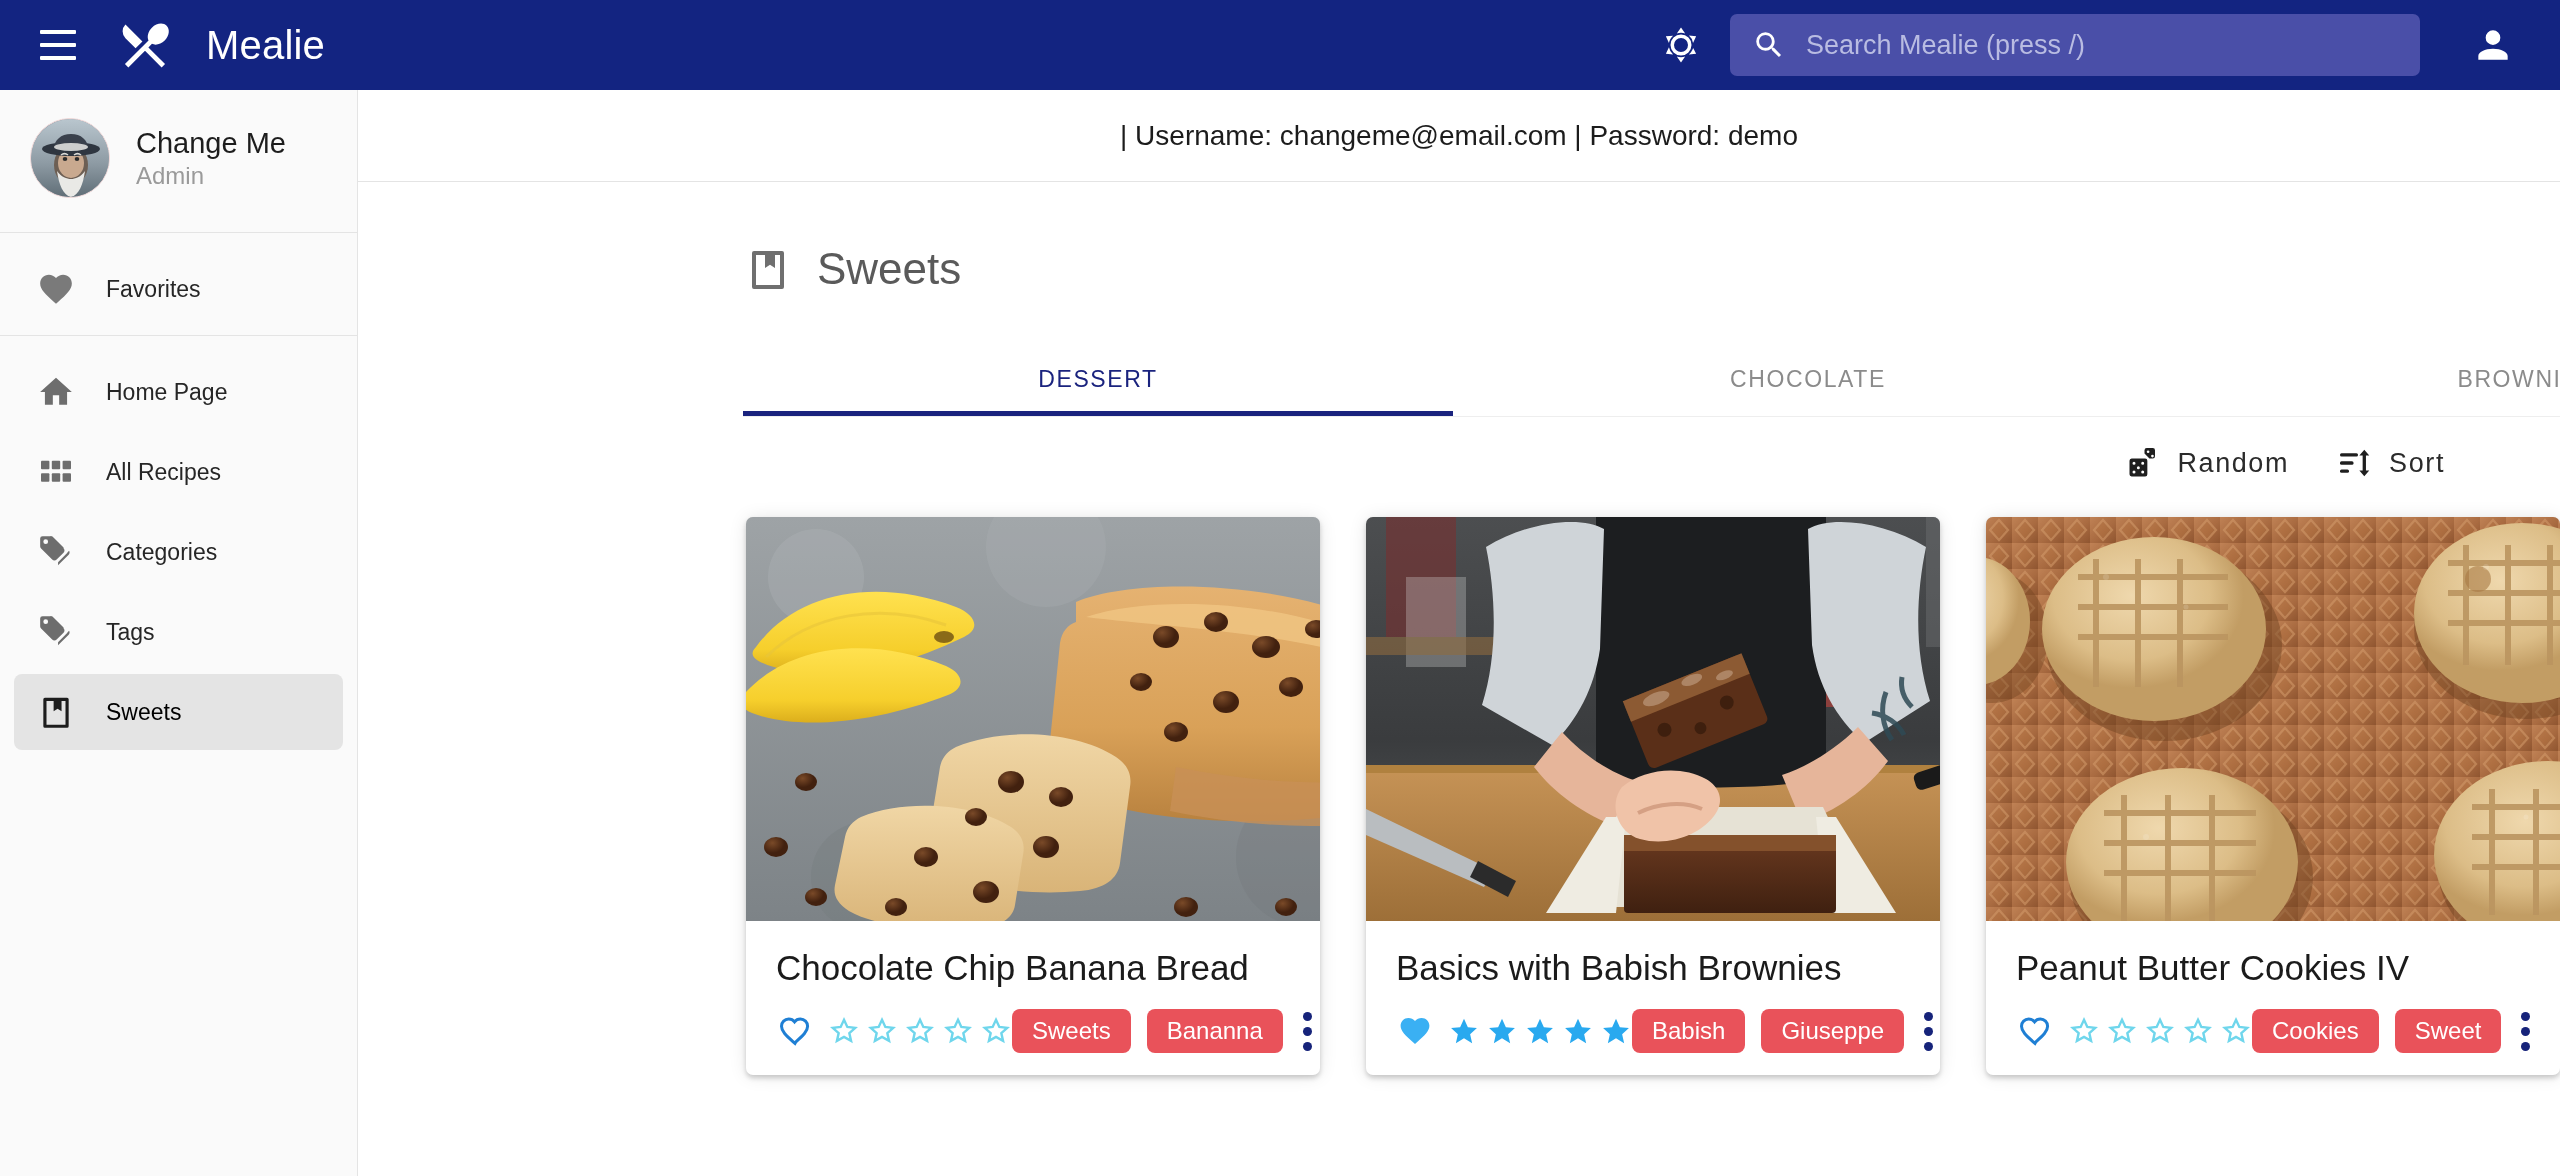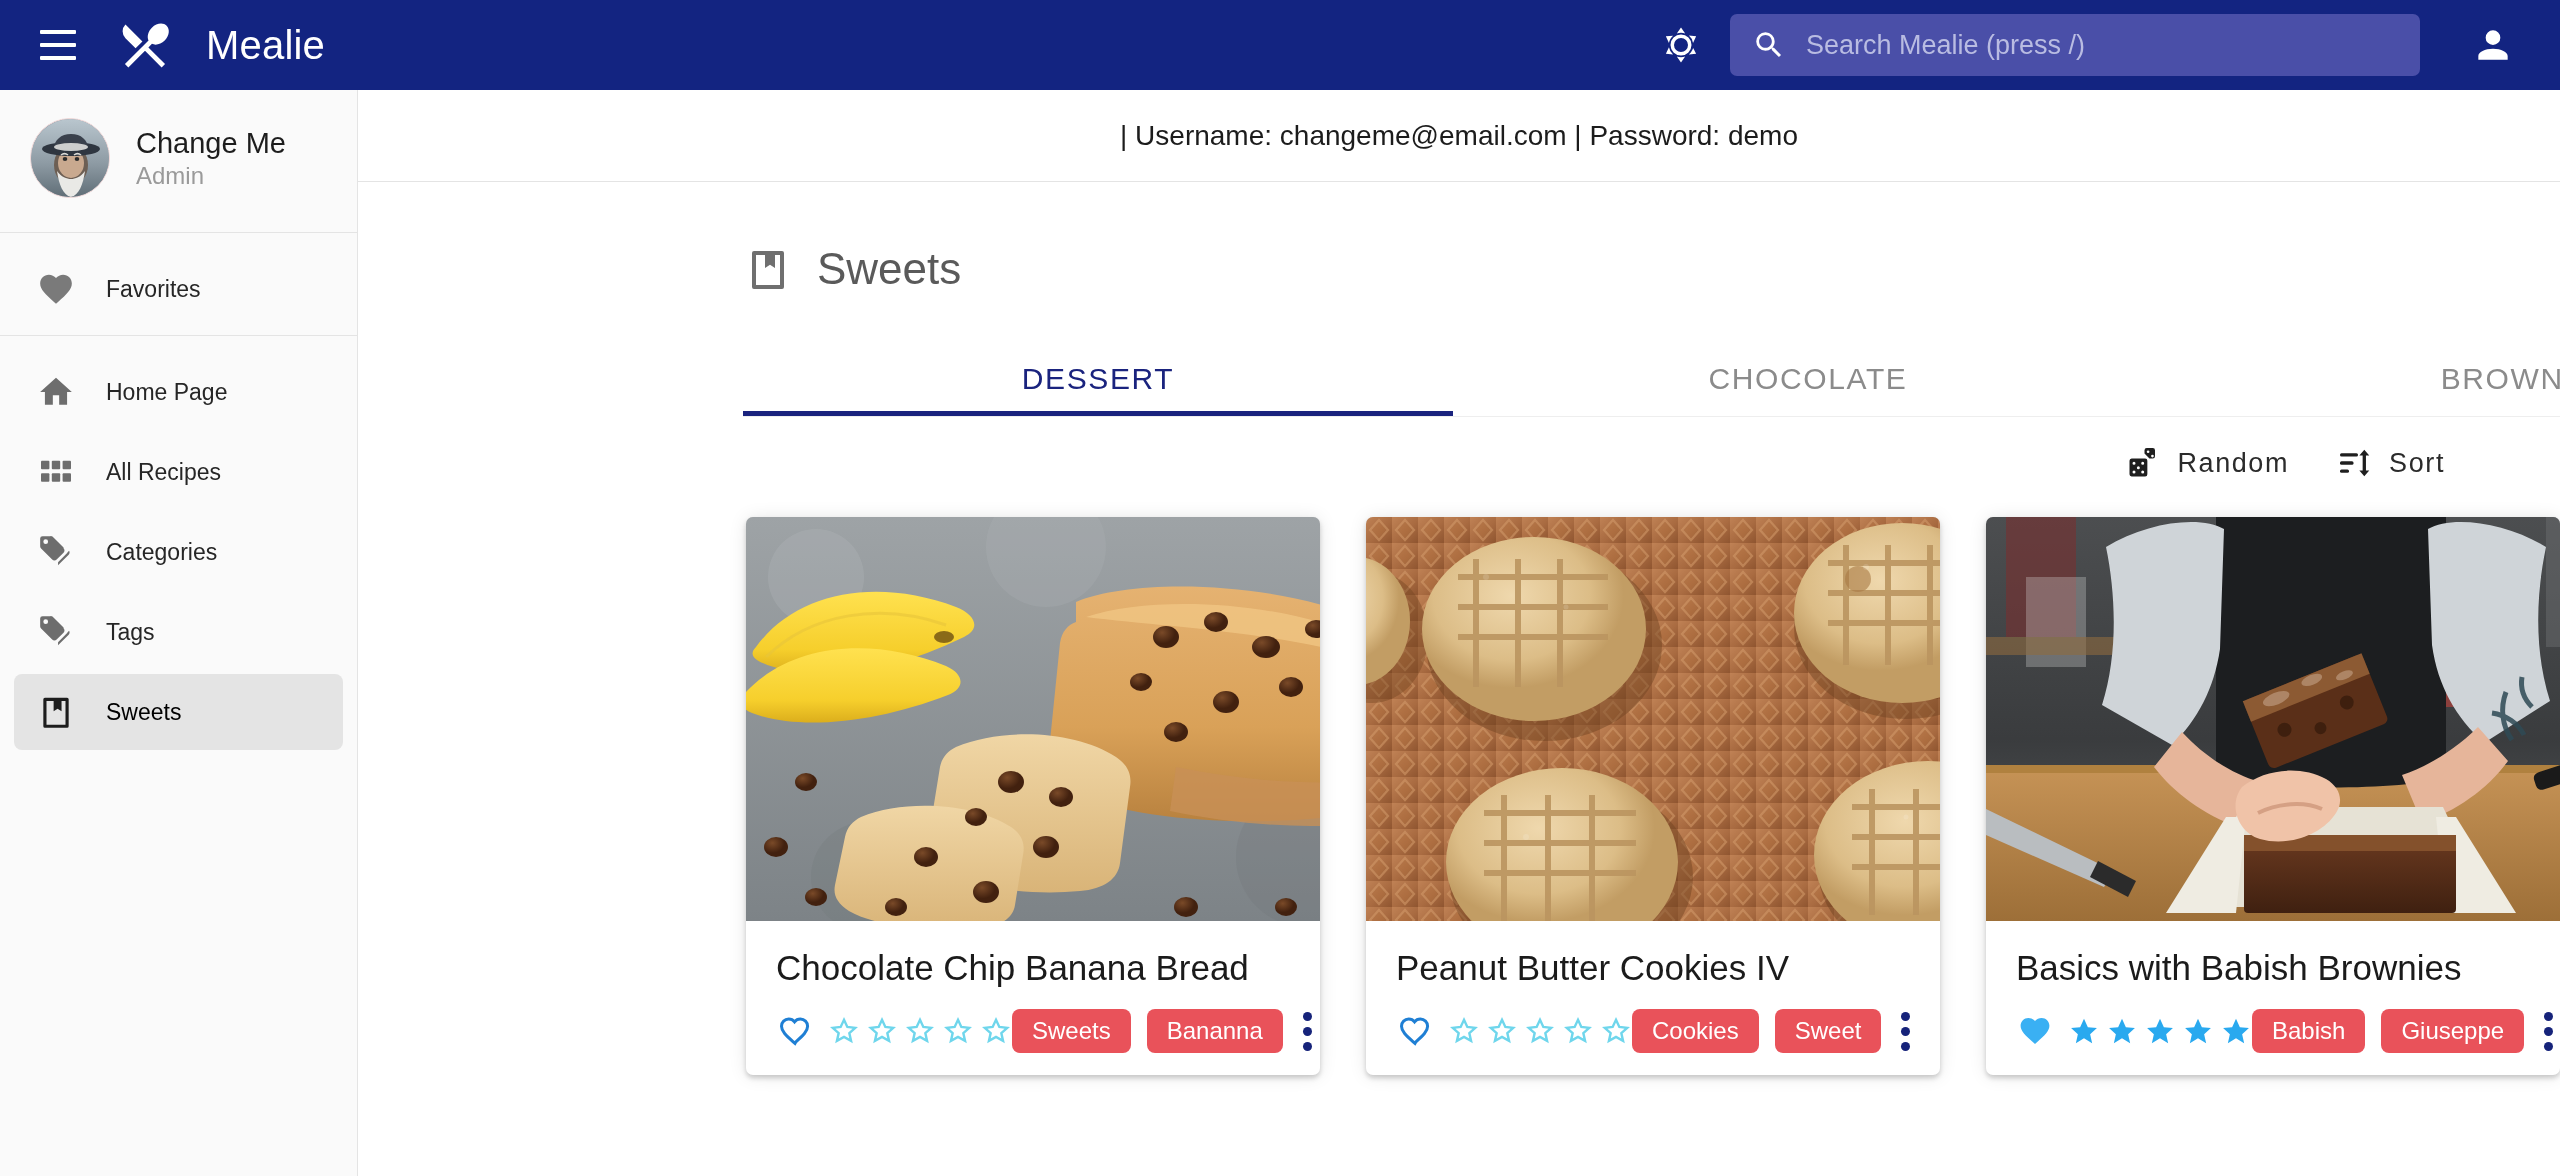--- a/index.html
+++ b/index.html
@@ -100,21 +100,21 @@
 
   .page-head { display: flex; align-items: center; gap: 24px; padding: 62px 0 0 385px; }
   .page-head .book-ico { width: 50px; height: 50px; display: flex; align-items: center; justify-content: center; }
   .page-title { font-size: 44px; color: #5a5a5a; font-weight: 400; }
 
   
   .tabs { display: flex; margin: 48px 0 0 385px; width: 2130px; position: relative; }
   .tab {
     flex: 0 0 710px; height: 74px;
     display: flex; align-items: center; justify-content: center;
-    font-size: 30px; letter-spacing: 1.6px; color: #8b8b8b; cursor: pointer;
+    font-size: 23px; letter-spacing: 1.6px; color: #8b8b8b; cursor: pointer;
     text-transform: uppercase;
   }
   .tab.active { color: #1a237e; }
   .tab-underline { position: absolute; left: 0; bottom: 0; width: 710px; height: 5px; background: #1a237e; }
   .tabs-rule { height: 1px; background: #eeeeee; width: 2130px; margin-left: 385px; }
 
   
   .toolbar { display: flex; justify-content: flex-end; align-items: center; gap: 46px; padding: 26px 115px 0 0; }
   .tool-btn { display: flex; align-items: center; gap: 14px; cursor: pointer; }
   .tool-btn .t-ico { width: 40px; height: 40px; display: flex; align-items: center; justify-content: center; }
@@ -467,129 +467,20 @@
                     <i></i>
                   </span>
               </div>
             </div>
           </div>
 
           <div class="card">
             <div class="card-img">
               <svg viewBox="0 0 686 404" preserveAspectRatio="xMidYMid slice">
                 <defs>
-                  <linearGradient id="pan" x1="0" y1="0" x2="1" y2="1">
-                    <stop offset="0%" stop-color="#c08255"></stop>
-                      <stop offset="55%" stop-color="#a96b41"></stop>
-                      <stop offset="100%" stop-color="#8f5530"></stop>
-                  </linearGradient>
-                  <radialGradient id="cook" cx="40%" cy="32%">
-                    <stop offset="0%" stop-color="#efd8ad"></stop>
-                      <stop offset="70%" stop-color="#dcbd87"></stop>
-                      <stop offset="100%" stop-color="#c29d64"></stop>
-                  </radialGradient>
-                  <pattern id="diam" width="26" height="26" patternUnits="userSpaceOnUse" patternTransform="rotate(0)">
-                    <rect width="26" height="26" fill="url(#pan)"></rect>
-                    <path d="M13 3l9 10-9 10-9-10z" fill="none" stroke="#d39a6a" stroke-width="2.2" opacity=".55"></path>
-                    <path d="M13 5l7 8-7 8-7-8z" fill="#b5713f" opacity=".35"></path>
-                  </pattern>
-                </defs>
-                <rect width="686" height="404" fill="url(#diam)"></rect>
-                <g>
-
-                  <ellipse cx="178" cy="128" rx="118" ry="96" fill="#6d401f" opacity=".45"></ellipse>
-                  <ellipse cx="540" cy="110" rx="112" ry="92" fill="#6d401f" opacity=".45"></ellipse>
-                  <ellipse cx="205" cy="360" rx="122" ry="96" fill="#6d401f" opacity=".45"></ellipse>
-                  <ellipse cx="570" cy="352" rx="118" ry="94" fill="#6d401f" opacity=".45"></ellipse>
-                  <ellipse cx="6" cy="120" rx="56" ry="66" fill="#6d401f" opacity=".4"></ellipse>
-                </g>
-                <g>
-
-                  <ellipse cx="168" cy="112" rx="112" ry="92" fill="url(#cook)"></ellipse>
-                  <g stroke="#bb9560" stroke-width="6" fill="none" opacity=".9">
-                    <path d="M92 60h150M92 90h150M92 120h150"></path>
-                    <path d="M110 42v128M152 42v128M194 42v128"></path>
-                  </g>
-
-                  <ellipse cx="536" cy="96" rx="108" ry="90" fill="url(#cook)"></ellipse>
-                  <g stroke="#bb9560" stroke-width="6" fill="none" opacity=".9">
-                    <path d="M462 46h148M462 76h148M462 106h148"></path>
-                    <path d="M480 28v120M522 28v120M564 28v120"></path>
-                  </g>
-                  <circle cx="492" cy="62" r="13" fill="#a87a45" opacity=".6"></circle>
-
-                  <ellipse cx="196" cy="345" rx="116" ry="94" fill="url(#cook)"></ellipse>
-                  <g stroke="#bb9560" stroke-width="6" fill="none" opacity=".9">
-                    <path d="M118 296h152M118 326h152M118 356h152"></path>
-                    <path d="M138 278v126M182 278v126M226 278v126"></path>
-                  </g>
-
-                  <ellipse cx="562" cy="338" rx="114" ry="94" fill="url(#cook)"></ellipse>
-                  <g stroke="#bb9560" stroke-width="6" fill="none" opacity=".9">
-                    <path d="M486 290h150M486 320h150M486 350h150"></path>
-                    <path d="M506 272v126M550 272v126M594 272v126"></path>
-                  </g>
-
-                  <ellipse cx="-10" cy="104" rx="54" ry="64" fill="url(#cook)"></ellipse>
-                </g>
-                <g fill="#ffffff" opacity=".14">
-                  <circle cx="120" cy="60" r="3"></circle>
-                    <circle cx="200" cy="90" r="2.5"></circle>
-                    <circle cx="500" cy="50" r="3"></circle>
-                  <circle cx="580" cy="110" r="2.5"></circle>
-                    <circle cx="160" cy="320" r="3"></circle>
-                    <circle cx="540" cy="300" r="2.5"></circle>
-                </g>
-              </svg>
-            </div>
-            <div class="card-body">
-              <div class="card-title">Peanut Butter Cookies IV</div>
-              <div class="card-meta">
-                <div class="rating">
-                  <span class="heart-btn">
-                    <svg viewBox="0 0 24 24" width="36" height="36">
-                      <path fill="none" stroke="#1f7fd4" stroke-width="2" d="M12 20.3l-1.2-1.1C6 14.9 3 12.2 3 8.8 3 6.1 5.1 4 7.8 4c1.5 0 3 .7 3.9 1.9C12.6 4.7 14.1 4 15.6 4 18.3 4 20.4 6.1 20.4 8.8c0 3.4-3 6.1-7.8 10.4L12 20.3z"></path>
-                    </svg>
-                  </span>
-                  <span class="stars">
-                    <svg class="star" viewBox="0 0 24 24">
-                        <path fill="none" stroke="#6fd6ec" stroke-width="1.8" d="M12 3.6l2.5 5.4 5.9.6-4.4 4 1.3 5.8L12 16.4l-5.3 3 1.3-5.8-4.4-4 5.9-.6z"></path>
-                      </svg>
-                    <svg class="star" viewBox="0 0 24 24">
-                        <path fill="none" stroke="#6fd6ec" stroke-width="1.8" d="M12 3.6l2.5 5.4 5.9.6-4.4 4 1.3 5.8L12 16.4l-5.3 3 1.3-5.8-4.4-4 5.9-.6z"></path>
-                      </svg>
-                    <svg class="star" viewBox="0 0 24 24">
-                        <path fill="none" stroke="#6fd6ec" stroke-width="1.8" d="M12 3.6l2.5 5.4 5.9.6-4.4 4 1.3 5.8L12 16.4l-5.3 3 1.3-5.8-4.4-4 5.9-.6z"></path>
-                      </svg>
-                    <svg class="star" viewBox="0 0 24 24">
-                        <path fill="none" stroke="#6fd6ec" stroke-width="1.8" d="M12 3.6l2.5 5.4 5.9.6-4.4 4 1.3 5.8L12 16.4l-5.3 3 1.3-5.8-4.4-4 5.9-.6z"></path>
-                      </svg>
-                    <svg class="star" viewBox="0 0 24 24">
-                        <path fill="none" stroke="#6fd6ec" stroke-width="1.8" d="M12 3.6l2.5 5.4 5.9.6-4.4 4 1.3 5.8L12 16.4l-5.3 3 1.3-5.8-4.4-4 5.9-.6z"></path>
-                      </svg>
-                  </span>
-                </div>
-                <div class="meta-spacer"></div>
-                <div class="chips">
-                  <span class="chip">Cookies</span>
-                  <span class="chip">Sweet</span>
-                </div>
-                <span class="dots-btn">
-                    <i></i>
-                    <i></i>
-                    <i></i>
-                  </span>
-              </div>
-            </div>
-          </div>
-
-          <div class="card">
-            <div class="card-img">
-              <svg viewBox="0 0 686 404" preserveAspectRatio="xMidYMid slice">
-                <defs>
                   <linearGradient id="kit" x1="0" y1="0" x2="0" y2="1">
                     <stop offset="0%" stop-color="#4c4e50"></stop>
                       <stop offset="55%" stop-color="#3a3c3e"></stop>
                       <stop offset="100%" stop-color="#5c5e60"></stop>
                   </linearGradient>
                   <linearGradient id="wood2" x1="0" y1="0" x2="0" y2="1">
                     <stop offset="0%" stop-color="#c69356"></stop>
                       <stop offset="100%" stop-color="#9d6f38"></stop>
                   </linearGradient>
                   <linearGradient id="brown" x1="0" y1="0" x2="0" y2="1">
@@ -687,17 +578,126 @@
                 </div>
                 <span class="dots-btn">
                     <i></i>
                     <i></i>
                     <i></i>
                   </span>
               </div>
             </div>
           </div>
 
+          <div class="card">
+            <div class="card-img">
+              <svg viewBox="0 0 686 404" preserveAspectRatio="xMidYMid slice">
+                <defs>
+                  <linearGradient id="pan" x1="0" y1="0" x2="1" y2="1">
+                    <stop offset="0%" stop-color="#c08255"></stop>
+                      <stop offset="55%" stop-color="#a96b41"></stop>
+                      <stop offset="100%" stop-color="#8f5530"></stop>
+                  </linearGradient>
+                  <radialGradient id="cook" cx="40%" cy="32%">
+                    <stop offset="0%" stop-color="#efd8ad"></stop>
+                      <stop offset="70%" stop-color="#dcbd87"></stop>
+                      <stop offset="100%" stop-color="#c29d64"></stop>
+                  </radialGradient>
+                  <pattern id="diam" width="26" height="26" patternUnits="userSpaceOnUse" patternTransform="rotate(0)">
+                    <rect width="26" height="26" fill="url(#pan)"></rect>
+                    <path d="M13 3l9 10-9 10-9-10z" fill="none" stroke="#d39a6a" stroke-width="2.2" opacity=".55"></path>
+                    <path d="M13 5l7 8-7 8-7-8z" fill="#b5713f" opacity=".35"></path>
+                  </pattern>
+                </defs>
+                <rect width="686" height="404" fill="url(#diam)"></rect>
+                <g>
+
+                  <ellipse cx="178" cy="128" rx="118" ry="96" fill="#6d401f" opacity=".45"></ellipse>
+                  <ellipse cx="540" cy="110" rx="112" ry="92" fill="#6d401f" opacity=".45"></ellipse>
+                  <ellipse cx="205" cy="360" rx="122" ry="96" fill="#6d401f" opacity=".45"></ellipse>
+                  <ellipse cx="570" cy="352" rx="118" ry="94" fill="#6d401f" opacity=".45"></ellipse>
+                  <ellipse cx="6" cy="120" rx="56" ry="66" fill="#6d401f" opacity=".4"></ellipse>
+                </g>
+                <g>
+
+                  <ellipse cx="168" cy="112" rx="112" ry="92" fill="url(#cook)"></ellipse>
+                  <g stroke="#bb9560" stroke-width="6" fill="none" opacity=".9">
+                    <path d="M92 60h150M92 90h150M92 120h150"></path>
+                    <path d="M110 42v128M152 42v128M194 42v128"></path>
+                  </g>
+
+                  <ellipse cx="536" cy="96" rx="108" ry="90" fill="url(#cook)"></ellipse>
+                  <g stroke="#bb9560" stroke-width="6" fill="none" opacity=".9">
+                    <path d="M462 46h148M462 76h148M462 106h148"></path>
+                    <path d="M480 28v120M522 28v120M564 28v120"></path>
+                  </g>
+                  <circle cx="492" cy="62" r="13" fill="#a87a45" opacity=".6"></circle>
+
+                  <ellipse cx="196" cy="345" rx="116" ry="94" fill="url(#cook)"></ellipse>
+                  <g stroke="#bb9560" stroke-width="6" fill="none" opacity=".9">
+                    <path d="M118 296h152M118 326h152M118 356h152"></path>
+                    <path d="M138 278v126M182 278v126M226 278v126"></path>
+                  </g>
+
+                  <ellipse cx="562" cy="338" rx="114" ry="94" fill="url(#cook)"></ellipse>
+                  <g stroke="#bb9560" stroke-width="6" fill="none" opacity=".9">
+                    <path d="M486 290h150M486 320h150M486 350h150"></path>
+                    <path d="M506 272v126M550 272v126M594 272v126"></path>
+                  </g>
+
+                  <ellipse cx="-10" cy="104" rx="54" ry="64" fill="url(#cook)"></ellipse>
+                </g>
+                <g fill="#ffffff" opacity=".14">
+                  <circle cx="120" cy="60" r="3"></circle>
+                    <circle cx="200" cy="90" r="2.5"></circle>
+                    <circle cx="500" cy="50" r="3"></circle>
+                  <circle cx="580" cy="110" r="2.5"></circle>
+                    <circle cx="160" cy="320" r="3"></circle>
+                    <circle cx="540" cy="300" r="2.5"></circle>
+                </g>
+              </svg>
+            </div>
+            <div class="card-body">
+              <div class="card-title">Peanut Butter Cookies IV</div>
+              <div class="card-meta">
+                <div class="rating">
+                  <span class="heart-btn">
+                    <svg viewBox="0 0 24 24" width="36" height="36">
+                      <path fill="none" stroke="#1f7fd4" stroke-width="2" d="M12 20.3l-1.2-1.1C6 14.9 3 12.2 3 8.8 3 6.1 5.1 4 7.8 4c1.5 0 3 .7 3.9 1.9C12.6 4.7 14.1 4 15.6 4 18.3 4 20.4 6.1 20.4 8.8c0 3.4-3 6.1-7.8 10.4L12 20.3z"></path>
+                    </svg>
+                  </span>
+                  <span class="stars">
+                    <svg class="star" viewBox="0 0 24 24">
+                        <path fill="none" stroke="#6fd6ec" stroke-width="1.8" d="M12 3.6l2.5 5.4 5.9.6-4.4 4 1.3 5.8L12 16.4l-5.3 3 1.3-5.8-4.4-4 5.9-.6z"></path>
+                      </svg>
+                    <svg class="star" viewBox="0 0 24 24">
+                        <path fill="none" stroke="#6fd6ec" stroke-width="1.8" d="M12 3.6l2.5 5.4 5.9.6-4.4 4 1.3 5.8L12 16.4l-5.3 3 1.3-5.8-4.4-4 5.9-.6z"></path>
+                      </svg>
+                    <svg class="star" viewBox="0 0 24 24">
+                        <path fill="none" stroke="#6fd6ec" stroke-width="1.8" d="M12 3.6l2.5 5.4 5.9.6-4.4 4 1.3 5.8L12 16.4l-5.3 3 1.3-5.8-4.4-4 5.9-.6z"></path>
+                      </svg>
+                    <svg class="star" viewBox="0 0 24 24">
+                        <path fill="none" stroke="#6fd6ec" stroke-width="1.8" d="M12 3.6l2.5 5.4 5.9.6-4.4 4 1.3 5.8L12 16.4l-5.3 3 1.3-5.8-4.4-4 5.9-.6z"></path>
+                      </svg>
+                    <svg class="star" viewBox="0 0 24 24">
+                        <path fill="none" stroke="#6fd6ec" stroke-width="1.8" d="M12 3.6l2.5 5.4 5.9.6-4.4 4 1.3 5.8L12 16.4l-5.3 3 1.3-5.8-4.4-4 5.9-.6z"></path>
+                      </svg>
+                  </span>
+                </div>
+                <div class="meta-spacer"></div>
+                <div class="chips">
+                  <span class="chip">Cookies</span>
+                  <span class="chip">Sweet</span>
+                </div>
+                <span class="dots-btn">
+                    <i></i>
+                    <i></i>
+                    <i></i>
+                  </span>
+              </div>
+            </div>
+          </div>
+
         </div>
       </div>
     </div>
   </div>
 </div>
 
 </body></html>

